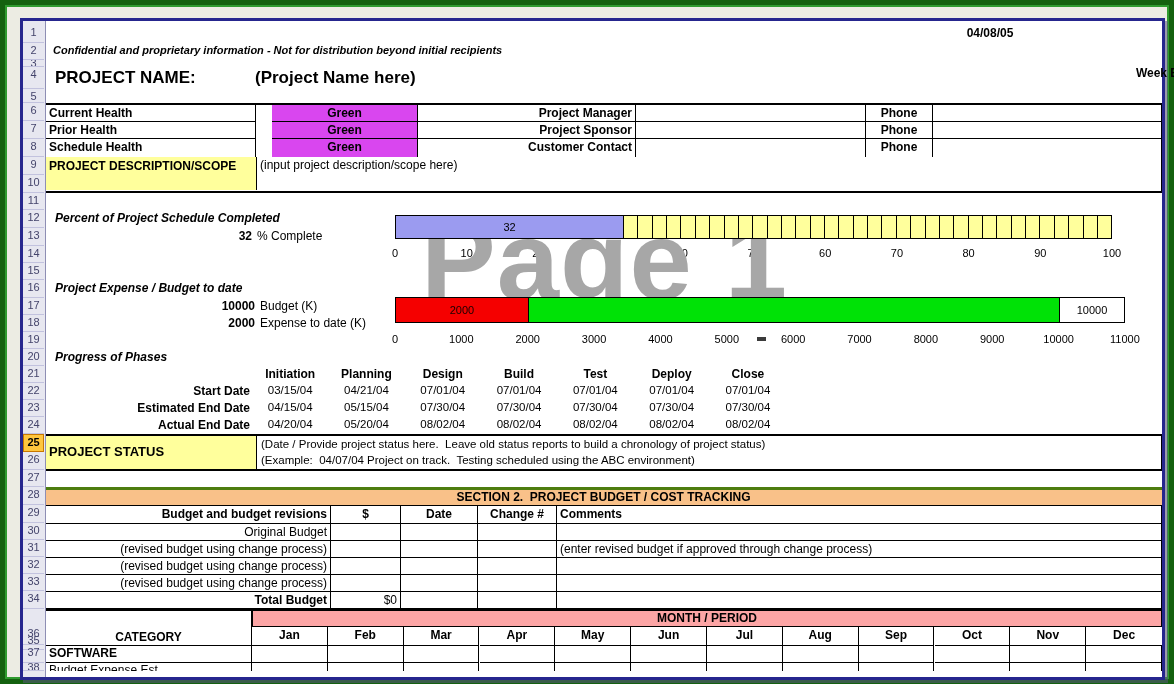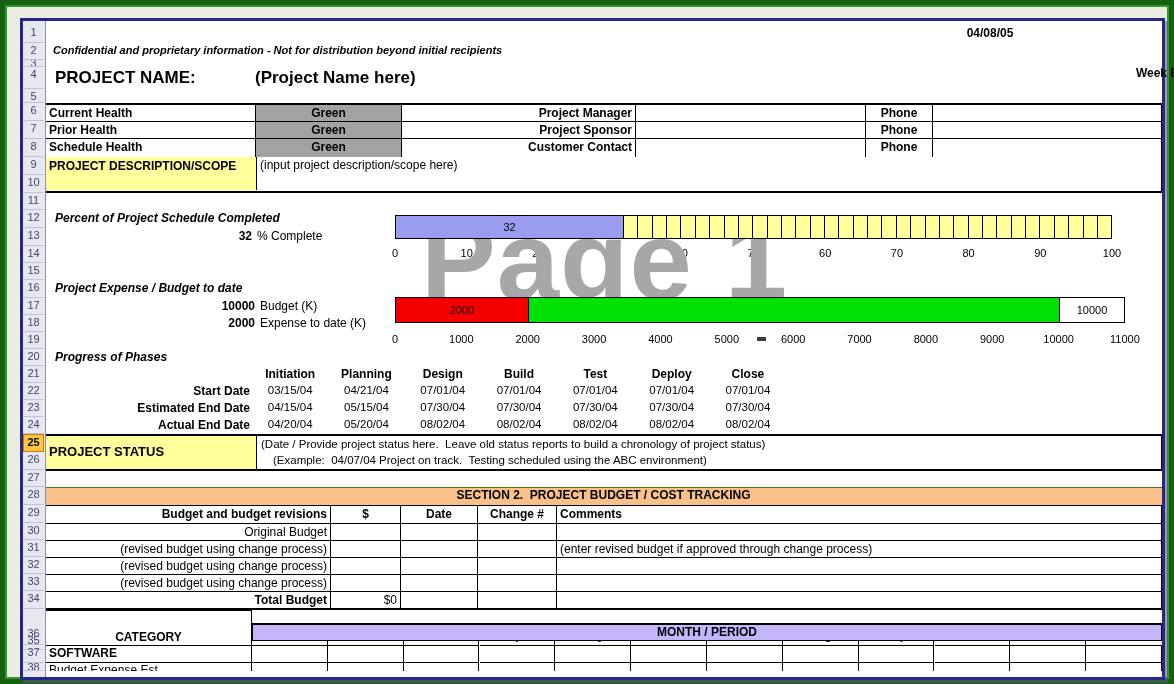--- a/index.html
+++ b/index.html
@@ -14,26 +14,26 @@
   .b{font-weight:bold}.i{font-style:italic}.ctr{text-align:center}.rt{text-align:right}
   .pre{white-space:pre;}
   .wrap{white-space:normal;}
   .axisLabel{position:absolute;z-index:1;font-size:11px;text-align:center;box-sizing:border-box;}
   .watermark{position:absolute;left:398px;top:178px;z-index:2;font-size:112px;font-weight:bold;color:#A7A7A7;line-height:1.1;letter-spacing:1px;font-family:"Liberation Sans",sans-serif;}
   .barbox{position:absolute;z-index:3;display:flex;box-sizing:border-box;border:1px solid #000;background:#fff;}
   .blockTable{position:absolute;box-sizing:border-box;border:1px solid #000;background:#fff;}
   #healthTable{left:0;top:82px;width:1117px;height:56px;border-top-width:2px;border-bottom-width:2px;}
   #descBlock{left:0;top:136px;width:1117px;height:36px;border-bottom-width:2px;border-top-width:0;}
   #statusBlock{left:0;top:413px;width:1117px;height:37px;border-top-width:2px;border-bottom-width:2px;}
-  #sec2Row{position:absolute;left:0;top:466px;width:1117px;height:18px;background:#F9C189;border-top:1px solid #4d7c0f;box-sizing:border-box;text-align:center;font-weight:bold;font-size:12px;line-height:14px;}
+  #sec2Row{position:absolute;left:0;top:466px;width:1117px;height:18px;background:#F9C189;border-top:3px solid #4d7c0f;box-sizing:border-box;text-align:center;font-weight:bold;font-size:12px;line-height:14px;}
   #budgetTable{left:0;top:484px;width:1117px;height:105px;border-bottom-width:2px;}
   #categoryCell{left:0;top:588px;width:207px;height:37px;border-top-width:2px;display:flex;align-items:flex-end;justify-content:center;font-weight:bold;font-size:12px;padding-bottom:1px;}
-  #monthBanner{position:absolute;left:207px;top:588px;width:910px;height:18px;background:#c4b5fd;border:1px solid #000;border-top-width:2px;box-sizing:border-box;text-align:center;font-weight:bold;font-size:12px;line-height:14px;z-index:1;margin-top:14px;}
+  #monthBanner{position:absolute;left:207px;top:588px;width:910px;height:18px;background:#fca5a5;border:1px solid #000;border-top-width:2px;box-sizing:border-box;text-align:center;font-weight:bold;font-size:12px;line-height:14px;z-index:1;}
   .yellowCell{background:#FFFF9C;}
-  .greenCell{background:#a3a3a3;}
+  .greenCell{background:#d946ef;margin-left:16px;}
   .tcell{position:absolute;box-sizing:border-box;overflow:hidden;white-space:nowrap;font-size:12px;line-height:1.3;padding:1px 3px 0 3px;}
   .brd-r{border-right:1px solid #000;}
   .brd-b{border-bottom:1px solid #000;}
   .dash{position:absolute;left:712px;top:316px;width:9px;height:4px;background:#3B3B3B;z-index:3;}
 </style>
 </head>
 <body>
 
 <div class="frame">
   <div class="page">
@@ -169,21 +169,21 @@
         <div style="flex:1;background:#fff;text-align:center;font-size:11px;line-height:24px;">10000</div>
       </div>
       <div class="dash"></div>
 
       <div class="cell b i" style="left:10px;top:328px;width:300px;height:17px;">Progress of Phases</div>
 
       <div class="blockTable" id="statusBlock">
         <div class="tcell yellowCell b" style="left:0;top:0;width:210px;height:33px;font-size:13px;line-height:30px;">PROJECT STATUS</div>
         <div class="tcell" style="left:210px;top:0;width:905px;height:33px;border-left:1px solid #000;padding:0;">
           <div class="pre" style="font-size:11.5px;line-height:16px;padding-left:4px;">(Date / Provide project status here.  Leave old status reports to build a chronology of project status)</div>
-          <div class="pre" style="font-size:11.5px;line-height:16px;padding-left:16px;">(Example:  04/07/04 Project on track.  Testing scheduled using the ABC environment)</div>
+          <div class="pre" style="font-size:11.5px;line-height:16px;padding-left:4px;">(Example:  04/07/04 Project on track.  Testing scheduled using the ABC environment)</div>
         </div>
       </div>
 
       <div id="sec2Row" class="pre">SECTION 2.  PROJECT BUDGET / COST TRACKING</div>
 
       <div class="blockTable" id="budgetTable">
           <div class="tcell rt b" style="left:0px;top:0px;width:285px;height:18px;border-bottom:1px solid #000;border-right:1px solid #000;">Budget and budget revisions</div>
           <div class="tcell ctr b" style="left:285px;top:0px;width:70px;height:18px;border-bottom:1px solid #000;border-right:1px solid #000;">$</div>
           <div class="tcell ctr b" style="left:355px;top:0px;width:77px;height:18px;border-bottom:1px solid #000;border-right:1px solid #000;">Date</div>
           <div class="tcell ctr b" style="left:432px;top:0px;width:79px;height:18px;border-bottom:1px solid #000;border-right:1px solid #000;">Change #</div>

